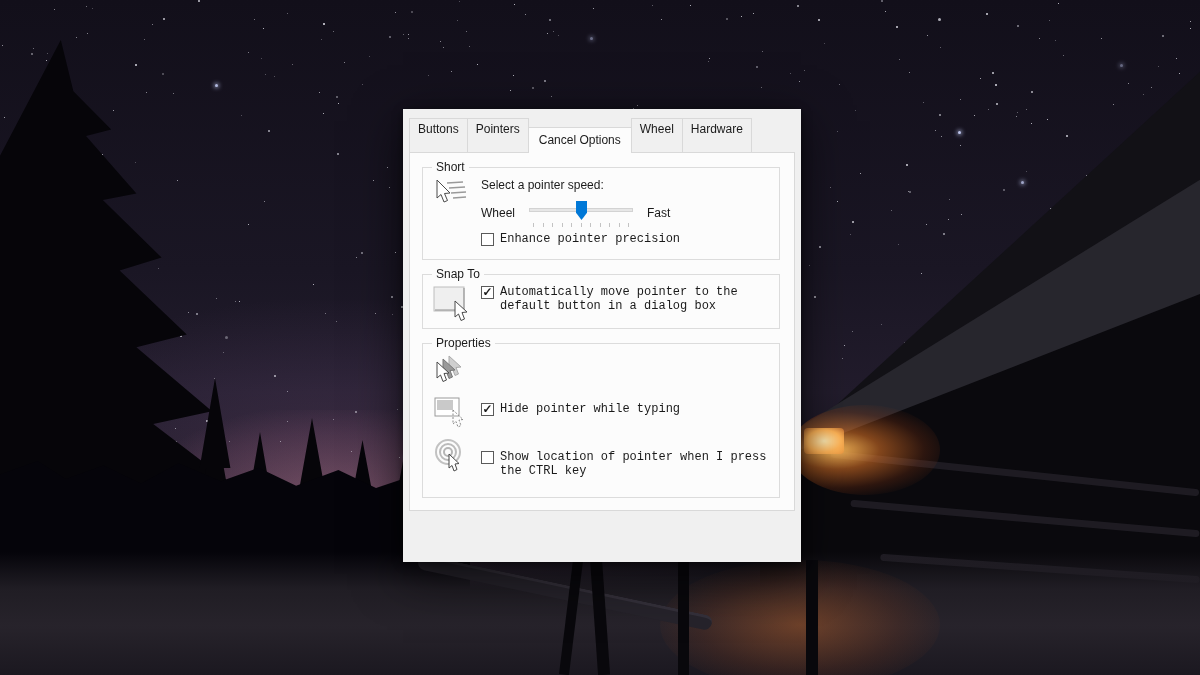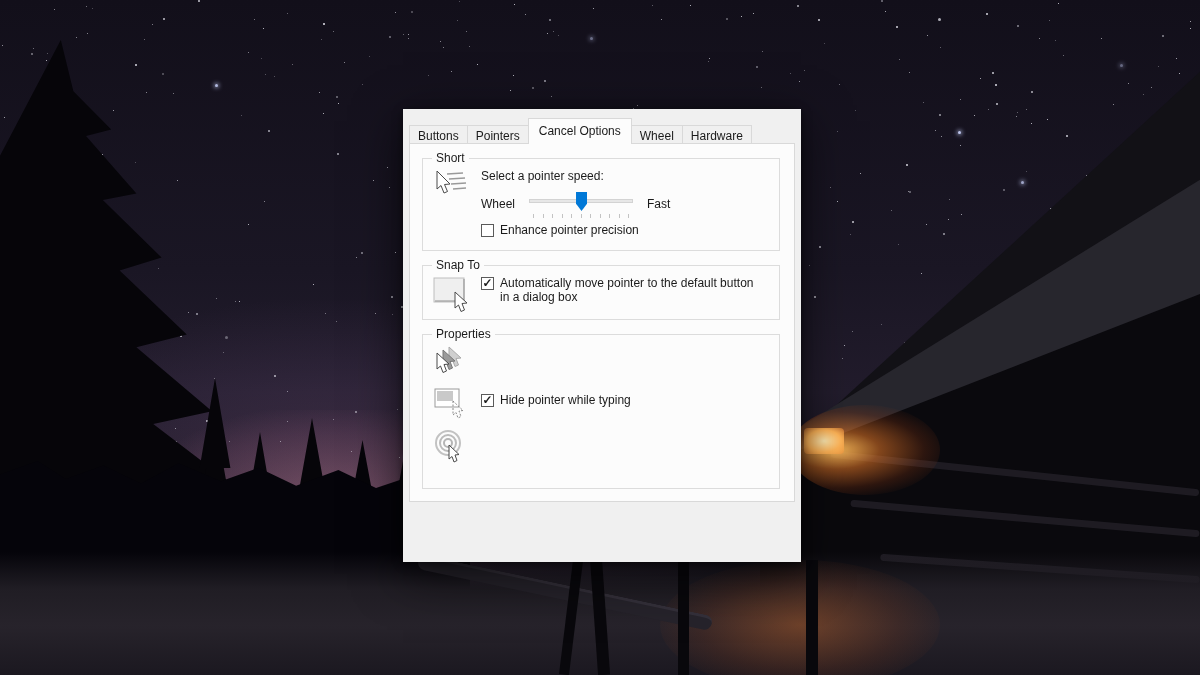--- a/index.html
+++ b/index.html
@@ -49,40 +49,40 @@
   .dialog { position:absolute; left:403px; top:109px; width:398px; height:453px;
     background:#f0f0f0; box-shadow:0 12px 46px rgba(0,0,0,.65), 0 2px 8px rgba(0,0,0,.5);
     font-size:12px; color:#1a1a1a; }
   .titlebar { height:31px; background:#ffffff; display:flex; align-items:center; padding:0 9px; }
   .mouse-icon { width:17px; height:10px; background:#5b5b63; border-radius:50%;
     transform:rotate(-14deg); margin-right:10px; box-shadow:inset 2px 2px 2px rgba(255,255,255,.35); }
   .title-text { color:#7f7f7f; font-size:12px; flex:1; }
   .close-x { color:#7f7f7f; font-size:13px; padding:2px 7px; cursor:default; }
 
   .tabs { display:flex; align-items:flex-end; padding-left:6px; position:relative; z-index:2; margin-top:8px; }
-  .tab { background:#f0f0f0; border:1px solid #d9d9d9; padding:3px 8px 0; margin-right:-1px;
+  .tab { background:#f0f0f0; border:1px solid #d9d9d9; padding:3px 8px 16px; margin-right:-1px;
     position:relative; top:1px; white-space:nowrap; }
   .tab.active { background:#fcfcfc; padding:5px 10px 6px; top:1px; z-index:3; border-bottom:none; }
 
   .pane { position:relative; margin:0 6px; background:#fcfcfc; border:1px solid #d9d9d9;
     height:359px; padding:14px 14px 0 12px; z-index:1; }
 
   .groupbox { position:relative; border:1px solid #dcdcdc; background:#fcfcfc; padding:10px 10px 8px 10px; }
   .groupbox + .groupbox { margin-top:14px; }
   .group-label { position:absolute; top:-8px; left:9px; background:#fcfcfc; padding:0 4px; }
 
   .row { display:flex; }
   .icon-col { width:48px; flex:0 0 48px; display:flex; justify-content:flex-start; }
   .content-col { flex:1; }
 
   .cb-row { display:flex; align-items:flex-start; }
   .checkbox { width:13px; height:13px; background:#fff; border:1px solid #5a5a5a; flex:0 0 13px;
     margin-right:6px; margin-top:1px; position:relative; font-size:12px; line-height:11px;
     text-align:center; color:#1b1b1b; font-weight:bold; }
-  .cb-label { line-height:14px; }
+  .cb-label { line-height:14px;font-family:Liberation Mono, monospace; }
 
   .slider-row { display:flex; align-items:center; margin-top:8px; }
   .slider { position:relative; width:104px; height:26px; margin:0 14px; }
   .slider .track { position:absolute; left:0; right:0; top:8px; height:4px;
     background:#e7e7e7; border:1px solid #d3d3d3; }
   .slider .thumb { position:absolute; top:1px; width:11px; height:19px; background:#0078d7;
     clip-path:polygon(0 0,100% 0,100% 62%,50% 100%,0 62%); }
   .slider .ticks { position:absolute; left:4px; right:4px; top:23px; display:flex; justify-content:space-between; }
   .slider .tick { width:1px; height:4px; background:#c3c3c3; }
   .slider.disabled .thumb { background:#c7c7c7; }
@@ -660,17 +660,23 @@
 
       <div class="row" style="margin-top:10px;">
         <div class="icon-col">
           <svg width="36" height="36" viewBox="0 0 36 36">
             <circle cx="15" cy="14" r="12" fill="none" stroke="#c2c2c2" stroke-width="2"></circle>
             <circle cx="15" cy="14" r="8" fill="none" stroke="#bbbbbb" stroke-width="2"></circle>
             <circle cx="15" cy="14" r="4" fill="none" stroke="#b5b5b5" stroke-width="2"></circle>
             <path class="cursor-fill" d="M16,16 L16,30 L19,27.5 L21,33 L24,31.5 L22,26 L26,25.5 Z"></path>
           </svg>
         </div>
+        <div class="content-col">
+          <div class="cb-row" style="margin-top:12px;">
+            <span class="checkbox"></span>
+            <span class="cb-label">Show location of pointer when I press the CTRL key</span>
+          </div>
+        </div>
       </div>
     </div>
   </div>
 
 </div>
 
 </body></html>

